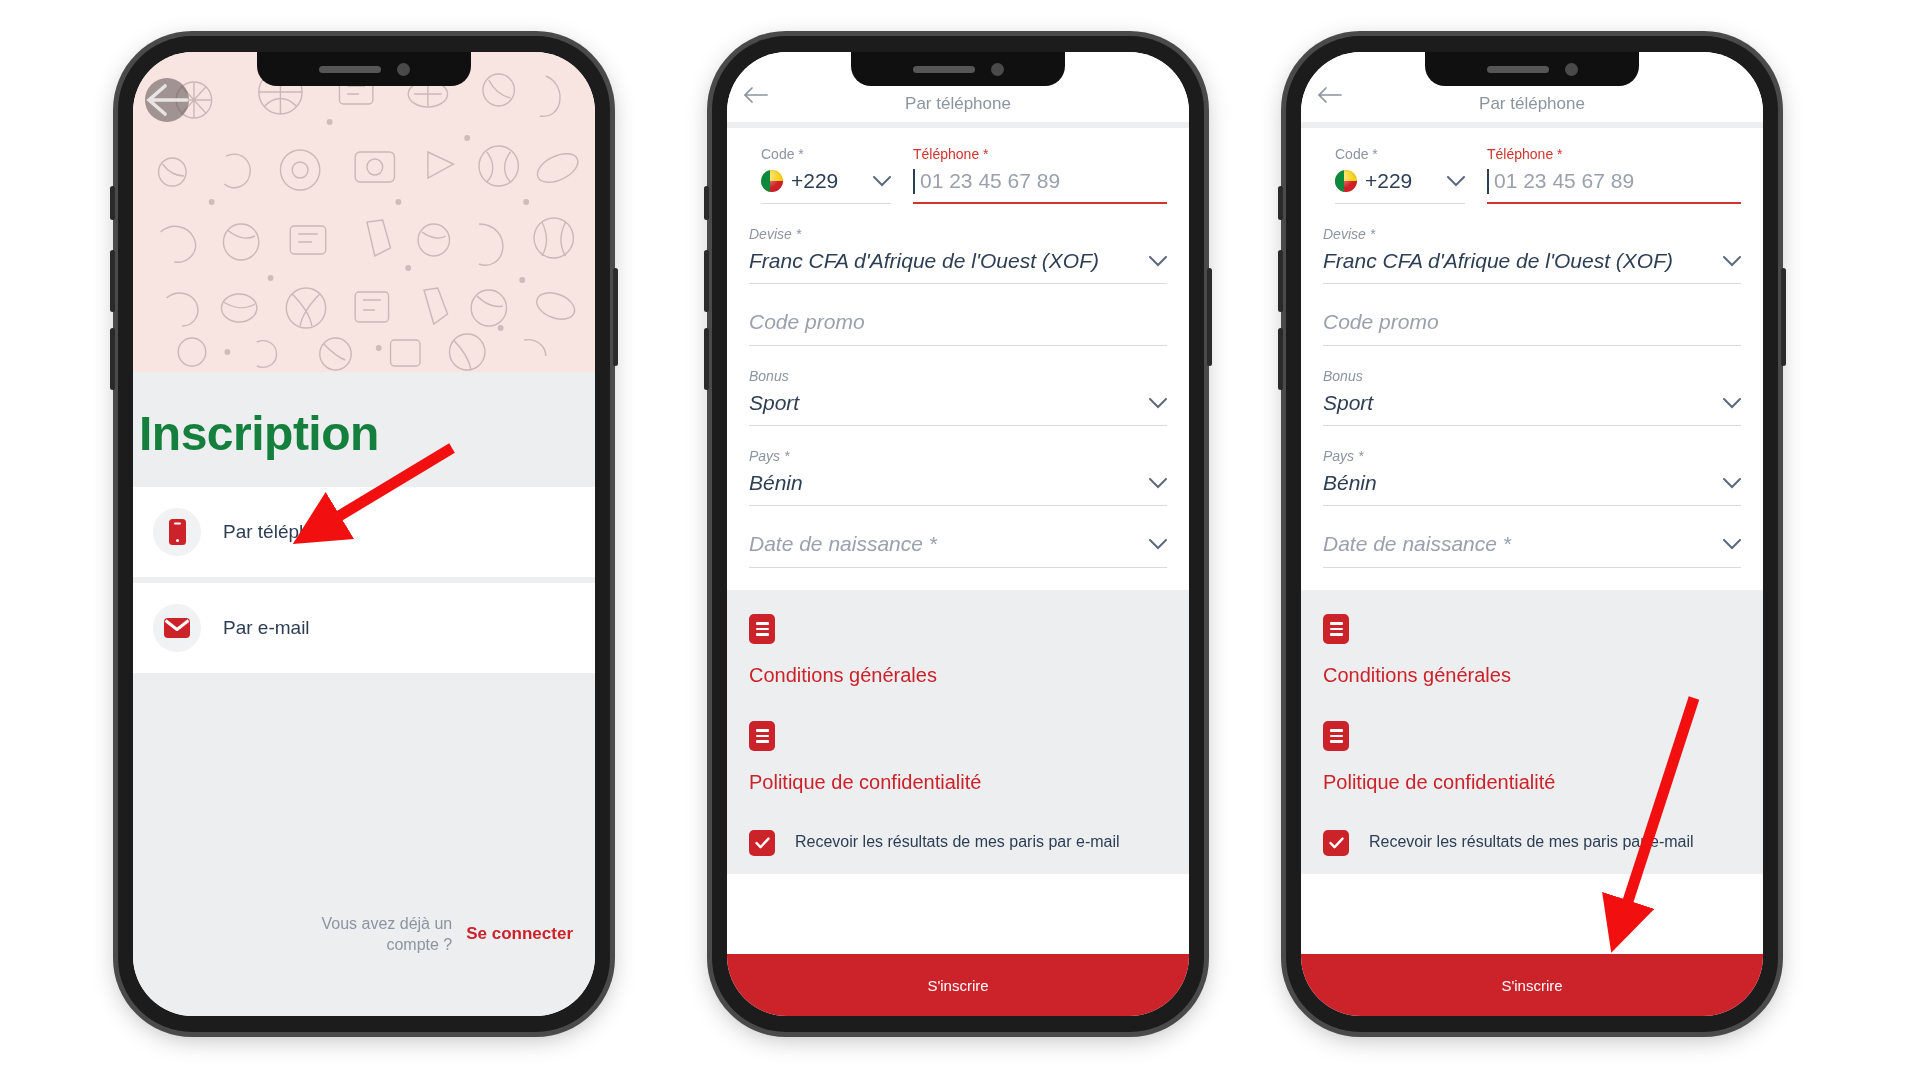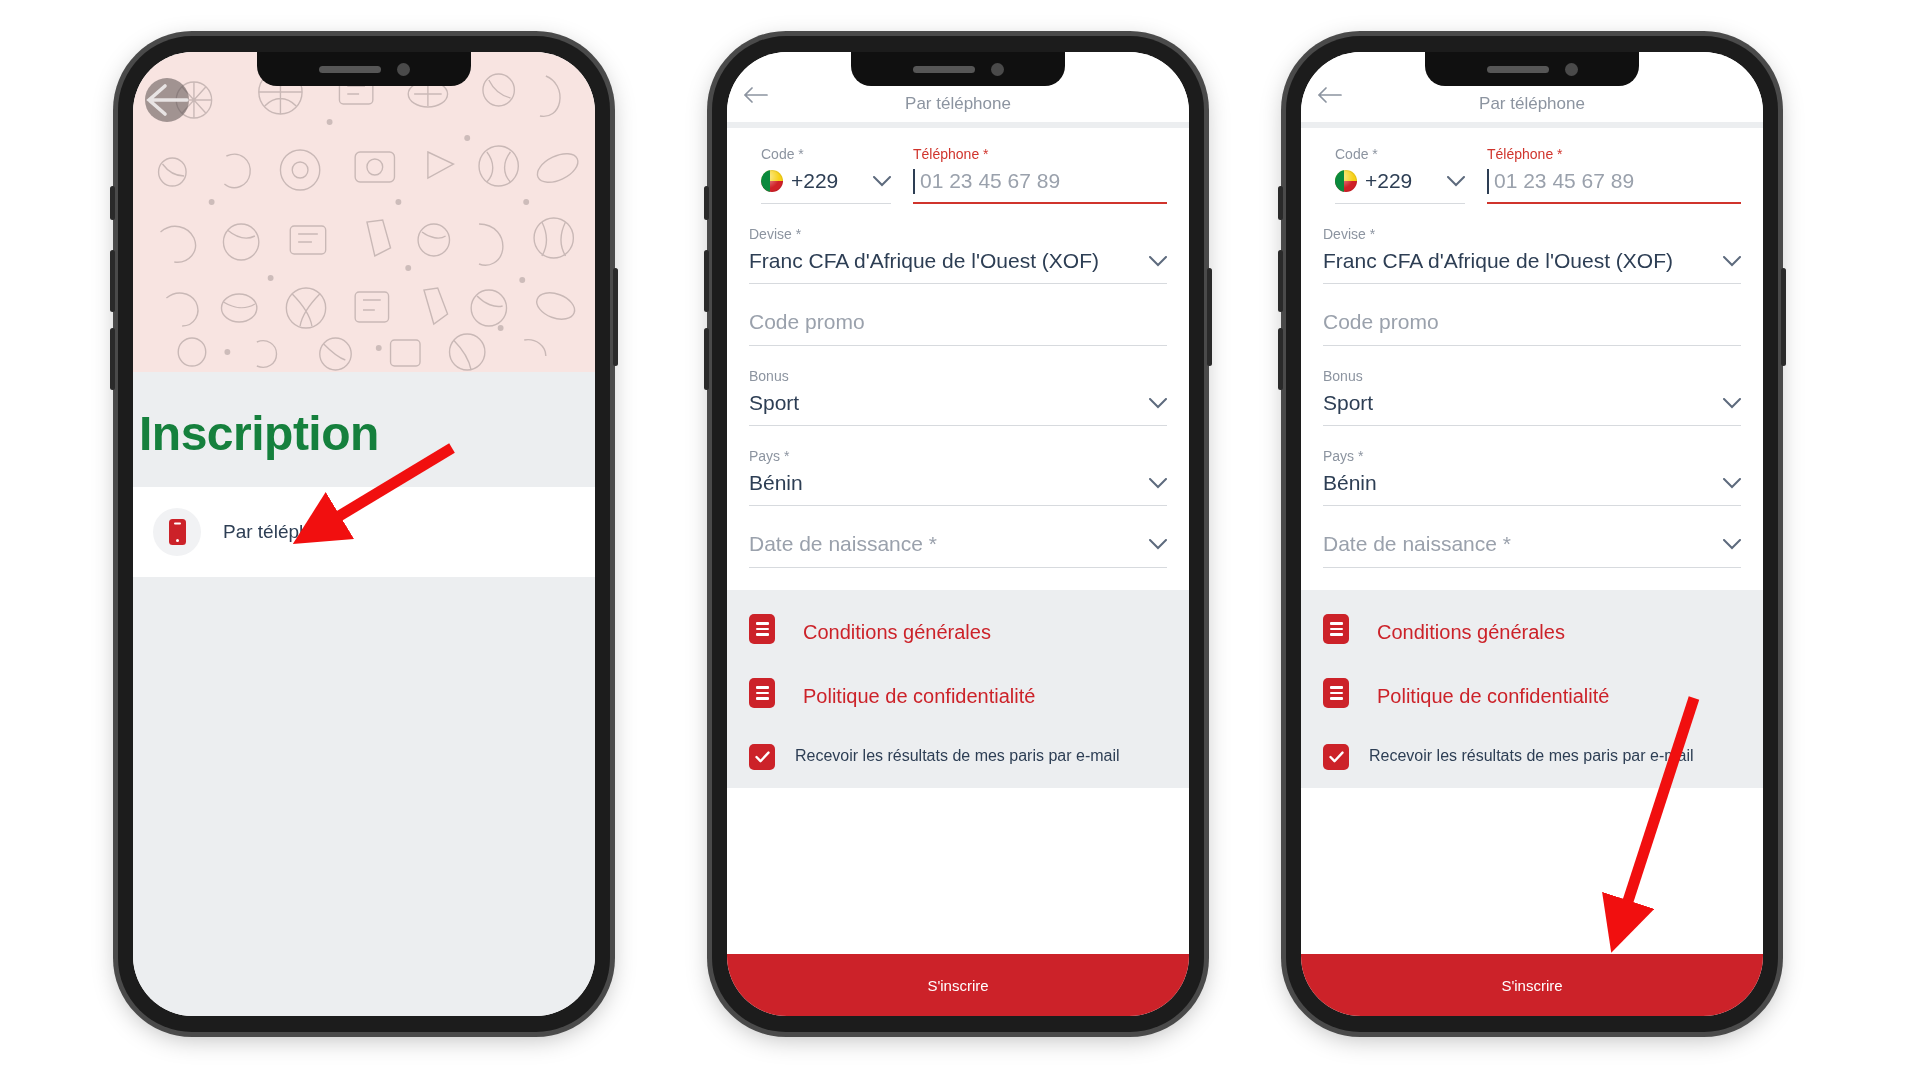--- a/index.html
+++ b/index.html
@@ -133,28 +133,28 @@
       radial-gradient(circle at 30% 30%, rgba(255,255,255,.55), rgba(255,255,255,0) 55%),
       linear-gradient(to bottom, #f7d117 0 50%, #cf2027 50% 100%);
     position: relative; overflow: hidden; flex: none;
     box-shadow: inset 0 0 0 1px rgba(0,0,0,.08);
   }
   .flag:before {
     content:""; position: absolute; left: 0; top: 0;
     width: 42%; height: 100%; background: #0b8a3d;
   }
   .chev { margin-left: auto; flex: none; }
-  .fld.full { width: 100%; }
+  .fld.full { width: 100%; font-style: italic; }
   .cursor {
     display: inline-block; width: 2px; height: 25px;
     background: #2d3e54; margin-right: -3px;
   }
 
   .greybox { background: #eceef0; padding: 24px 22px 18px 22px; }
-  .lnk { display: flex; align-items: flex-end; gap: 28px; margin-bottom: 34px; }
+  .lnk { display: flex; align-items: flex-start; gap: 20px; margin-bottom: 34px; flex-direction: column; }
   .doc-ic {
     width: 26px; height: 30px; border-radius: 5px; background: #cc2229;
     display: flex; flex-direction: column; align-items: center; justify-content: center;
     gap: 3px; flex: none;
   }
   .doc-ic i { display: block; height: 2.5px; background: #fff; border-radius: 1px; }
   .doc-ic i:nth-child(1) { width: 13px; }
   .doc-ic i:nth-child(2) { width: 13px; }
   .doc-ic i:nth-child(3) { width: 13px; }
   .lnk span { font-size: 20px; color: #cc2229; }
@@ -280,21 +280,34 @@
           <div class="opt-ic">
             <svg width="17" height="26" viewBox="0 0 17 26">
               <rect x="0" y="0" width="17" height="26" rx="3.5" fill="#cc2229"></rect>
               <rect x="5" y="3.5" width="7" height="2" rx="1" fill="#fff"></rect>
               <circle cx="8.5" cy="21.5" r="1.5" fill="#fff"></circle>
             </svg>
           </div>
           <span class="opt-lbl">Par téléphone</span>
         </div>
 
-
+        <div class="opt-row">
+          <div class="opt-ic">
+            <svg width="26" height="20" viewBox="0 0 26 20">
+              <rect x="0" y="0" width="26" height="20" rx="4" fill="#cc2229"></rect>
+              <path d="M1.5 2.5 13 11.5 24.5 2.5" stroke="#fff" stroke-width="3" fill="none" stroke-linejoin="round"></path>
+            </svg>
+          </div>
+          <span class="opt-lbl">Par e-mail</span>
+        </div>
+
+        <div class="footer1">
+          <div class="f-text">Vous avez déjà un compte ?</div>
+          <div class="f-link">Se connecter</div>
+        </div>
       </div>
     </div>
   </div>
 
   <div class="phone p2">
     <div class="btn-side btn-left b-mute"></div>
     <div class="btn-side btn-left b-up"></div>
     <div class="btn-side btn-left b-down"></div>
     <div class="btn-side btn-right b-power"></div>
 

